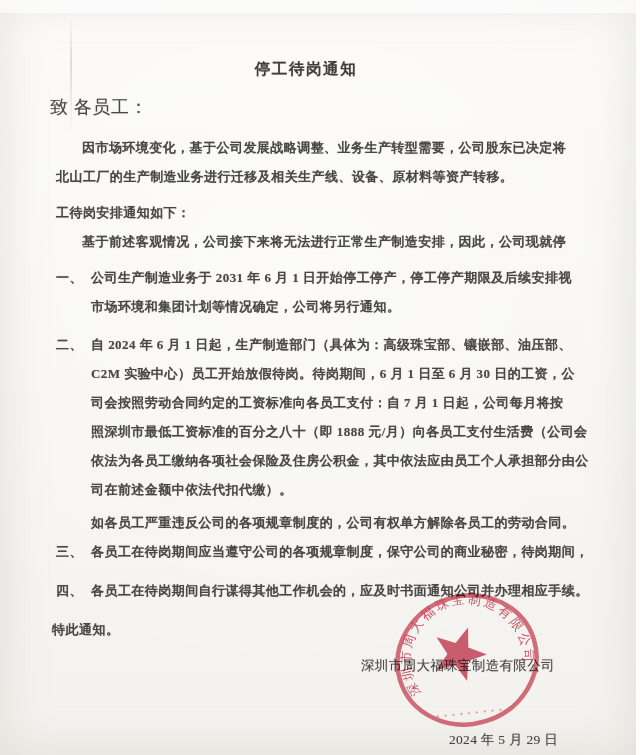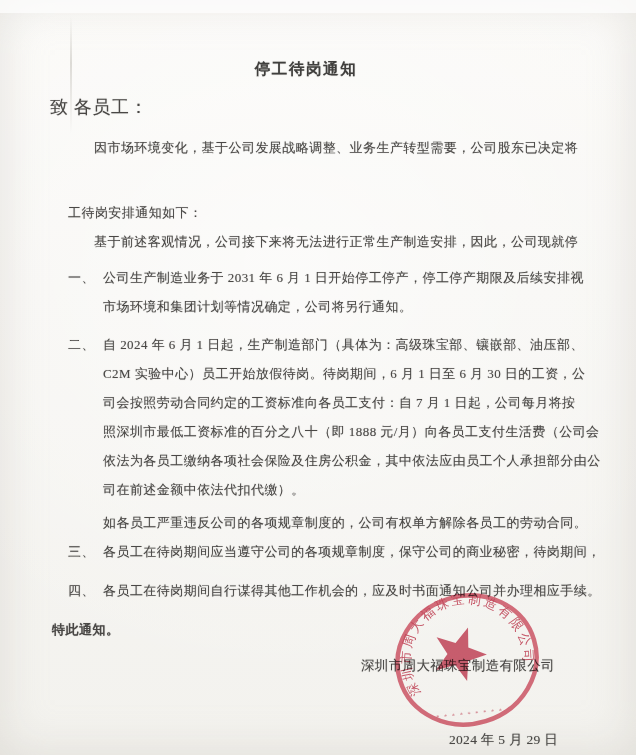--- a/index.html
+++ b/index.html
@@ -25,21 +25,21 @@
   .txt{ text-shadow:0 0 1px rgba(92,90,86,.45); }
   .title{
     position:absolute;top:57px;left:0;width:612px;margin:0;
     text-align:center;font-size:15.5px;font-weight:bold;letter-spacing:1.6px;
     color:#403f3d;line-height:24px;
   }
   .salutation{
     position:absolute;top:96px;left:50px;
     font-size:18px;line-height:22px;letter-spacing:.6px;
   }
-  .block{ position:absolute;left:68px; }
+  .block{ position:absolute;left:56px;font-weight:bold; }
   .line{
     font-size:13px;line-height:29px;letter-spacing:.45px;white-space:nowrap;
   }
   .line.indent{ padding-left:26px; }
   .line.cont{ padding-left:35px; }
   .num{ display:inline-block;width:35px; }
   .closing{
     position:absolute;top:615px;left:52px;
     font-size:13px;line-height:29px;letter-spacing:.5px;font-weight:bold;
   }
@@ -64,20 +64,21 @@
 <div class="page">
 
   <div class="fold-line"></div>
 
   <h1 class="title txt">停工待岗通知</h1>
 
   <div class="salutation txt">致 各员工：</div>
 
   <div class="block" style="top:133px">
     <div class="line indent txt">因市场环境变化，基于公司发展战略调整、业务生产转型需要，公司股东已决定将</div>
+    <div class="line txt">北山工厂的生产制造业务进行迁移及相关生产线、设备、原材料等资产转移。</div>
   </div>
 
   <div class="block" style="top:198px">
     <div class="line txt">工待岗安排通知如下：</div>
     <div class="line indent txt">基于前述客观情况，公司接下来将无法进行正常生产制造安排，因此，公司现就停</div>
   </div>
 
   <div class="block" style="top:263px">
     <div class="line txt"><span class="num">一、</span><span>公司生产制造业务于 2031 年 6 月 1 日开始停工停产，停工停产期限及后续安排视</span></div>
     <div class="line cont txt">市场环境和集团计划等情况确定，公司将另行通知。</div>

